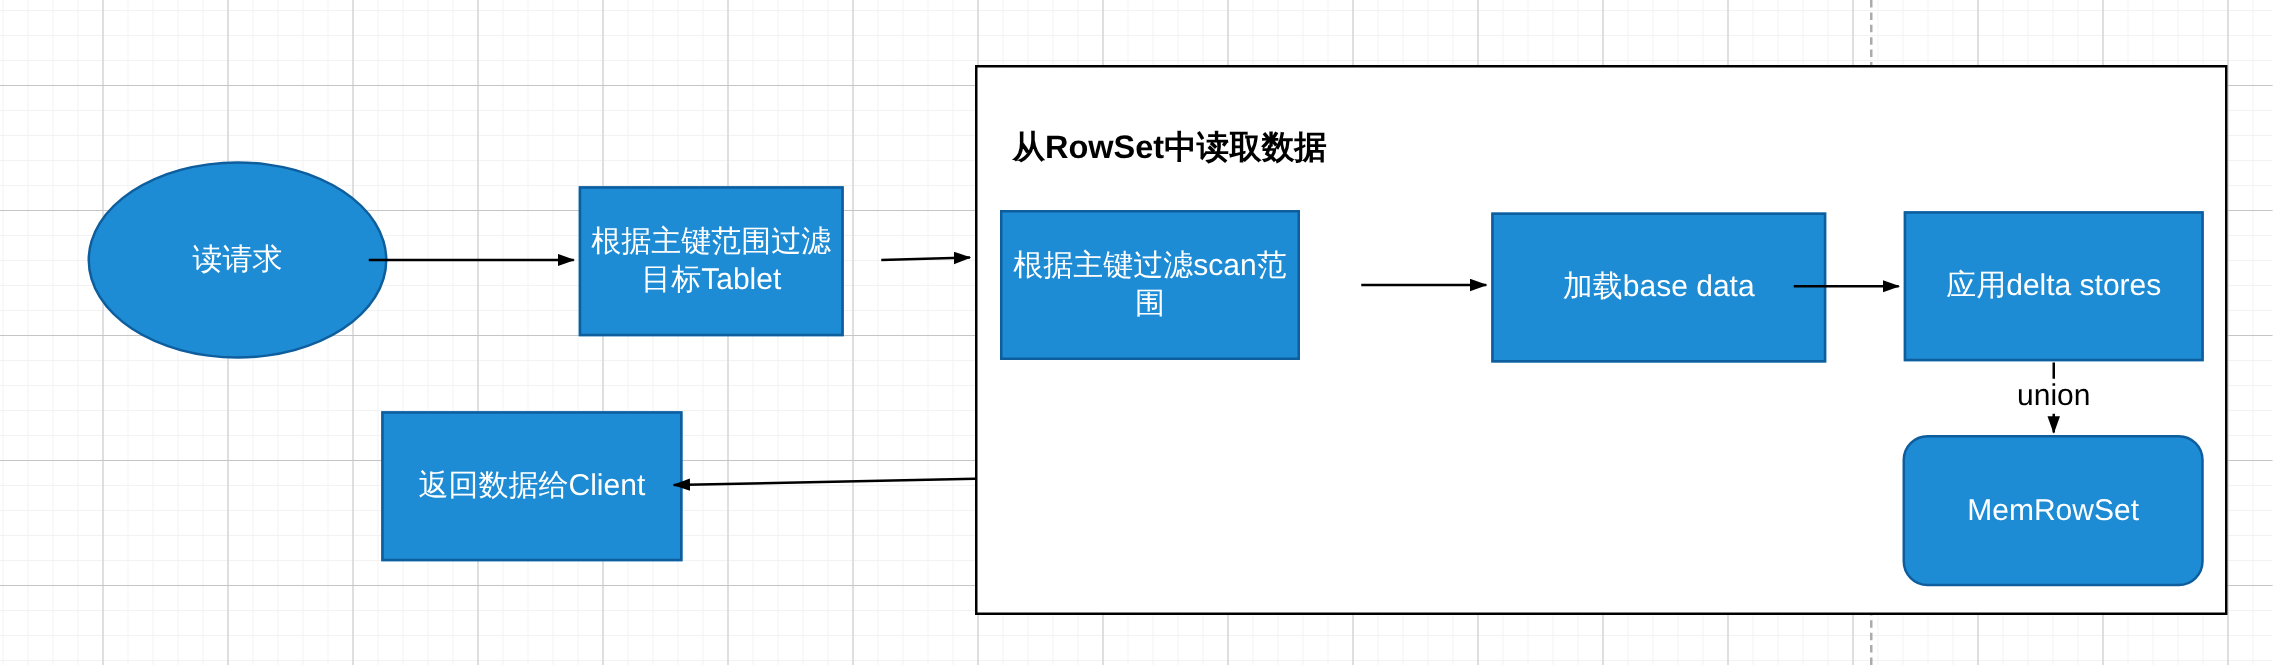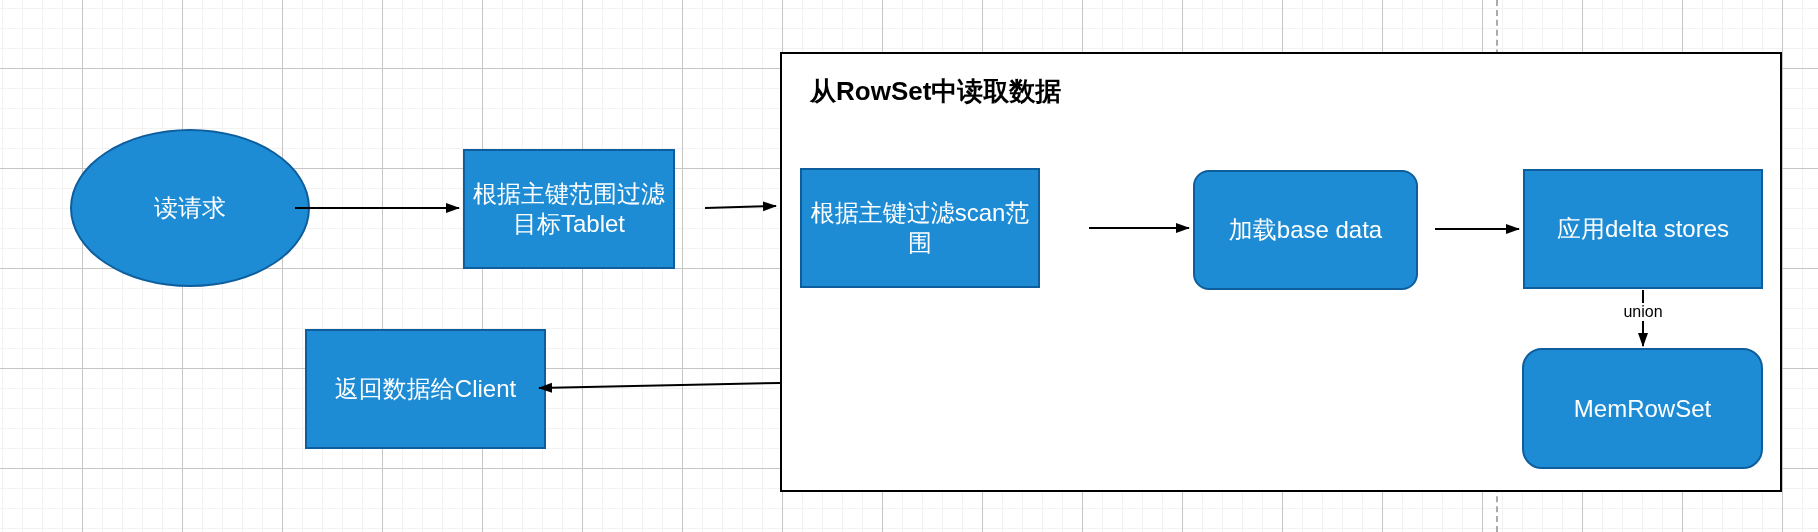--- a/index.html
+++ b/index.html
@@ -38,21 +38,21 @@
     height: 440px;
     box-sizing: border-box;
     background: #ffffff;
     border: 2px solid var(--container-border, #000000);
     z-index: 2;
   }
 
   .group-title {
     position: absolute;
     left: 28px;
-    top: 20px;
+    top: 46px;
     font-size: 26px;
     font-weight: 700;
     color: #000000;
     white-space: nowrap;
   }
 
   .node {
     position: absolute;
     box-sizing: border-box;
     background: var(--node-fill, #1e8cd4);
@@ -67,42 +67,42 @@
     padding: 0 6px;
     z-index: 3;
   }
 
   .node-ellipse {
     left: 70px; top: 129px; width: 240px; height: 158px;
     border-radius: 50%;
   }
   .node-filter-tablet { left: 463px; top: 149px; width: 212px; height: 120px; }
   .node-filter-scan   { left: 800px; top: 168px; width: 240px; height: 120px; }
-  .node-load-base     { left: 1193px; top: 170px; width: 225px; height: 120px; border-radius: 16px; }
+  .node-load-base     { left: 1193px; top: 170px; width: 268px; height: 120px; }
   .node-apply-delta   { left: 1523px; top: 169px; width: 240px; height: 120px; }
   .node-memrowset     { left: 1522px; top: 348px; width: 241px; height: 121px; border-radius: 20px; }
   .node-return-client { left: 305px; top: 329px; width: 241px; height: 120px; }
 
   .edges-overlay {
     position: absolute;
     left: 0; top: 0;
     width: 1818px;
     height: 532px;
     z-index: 4;
     pointer-events: none;
   }
   .edges-overlay line { stroke: var(--edge, #000000); stroke-width: 2; }
   .edges-overlay marker path { fill: var(--edge, #000000); }
 
   .edge-label {
     position: absolute;
     left: 1643px;
     top: 303px;
     transform: translateX(-50%);
-    font-size: 16px;
+    font-size: 24px;
     color: #000000;
     background: #ffffff;
     padding: 0 3px;
     z-index: 5;
     white-space: nowrap;
   }
 </style>
 </head>
 <body>
 

